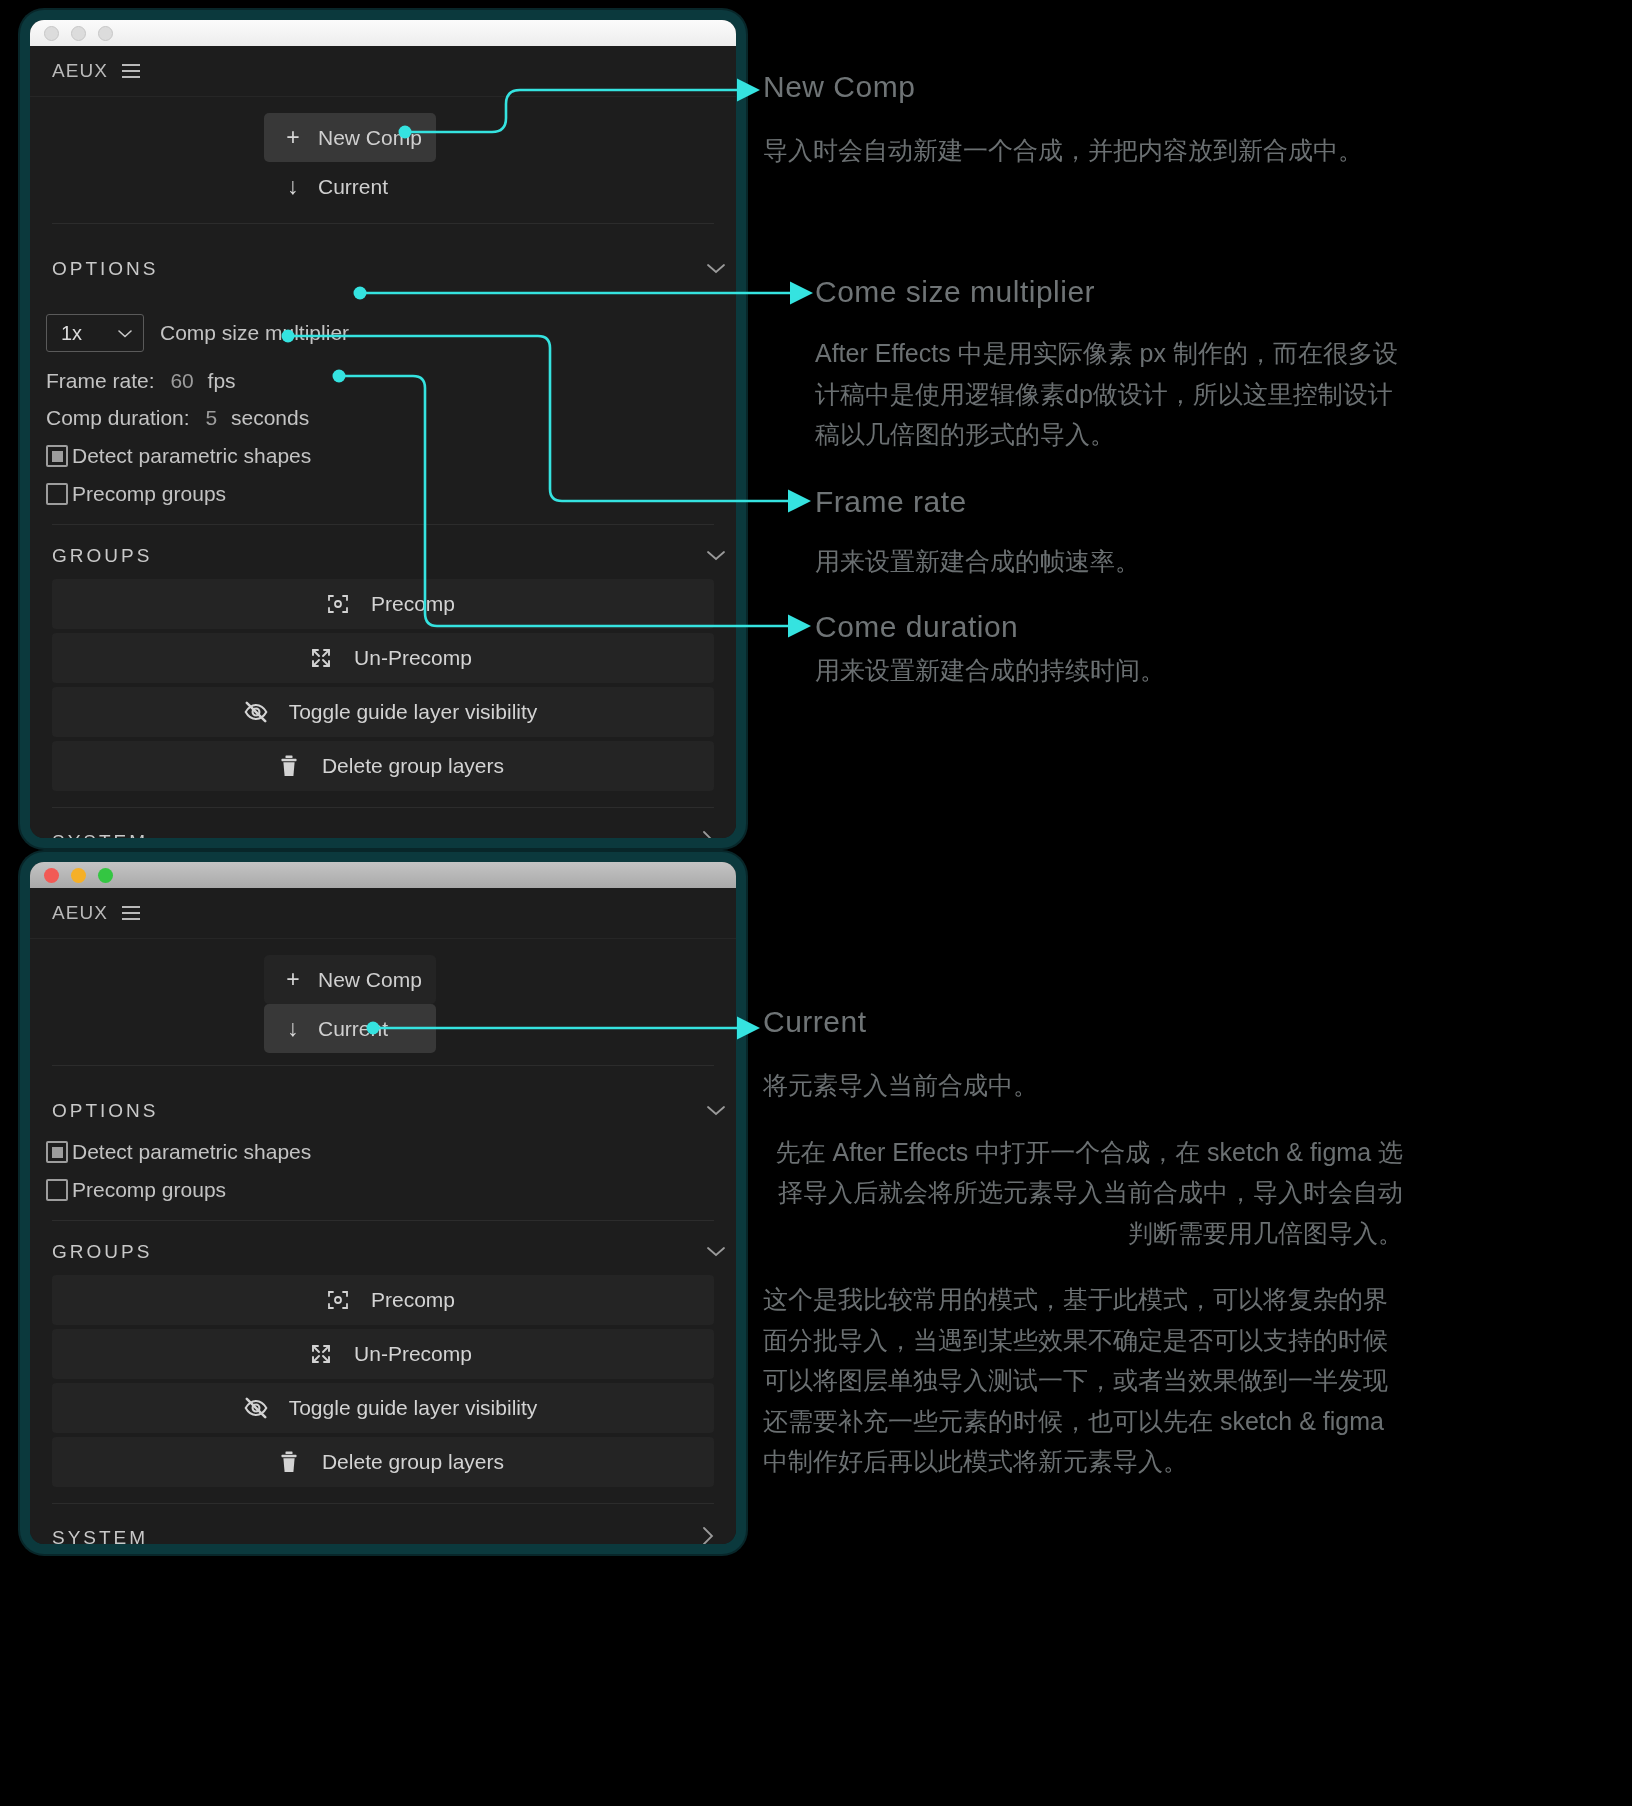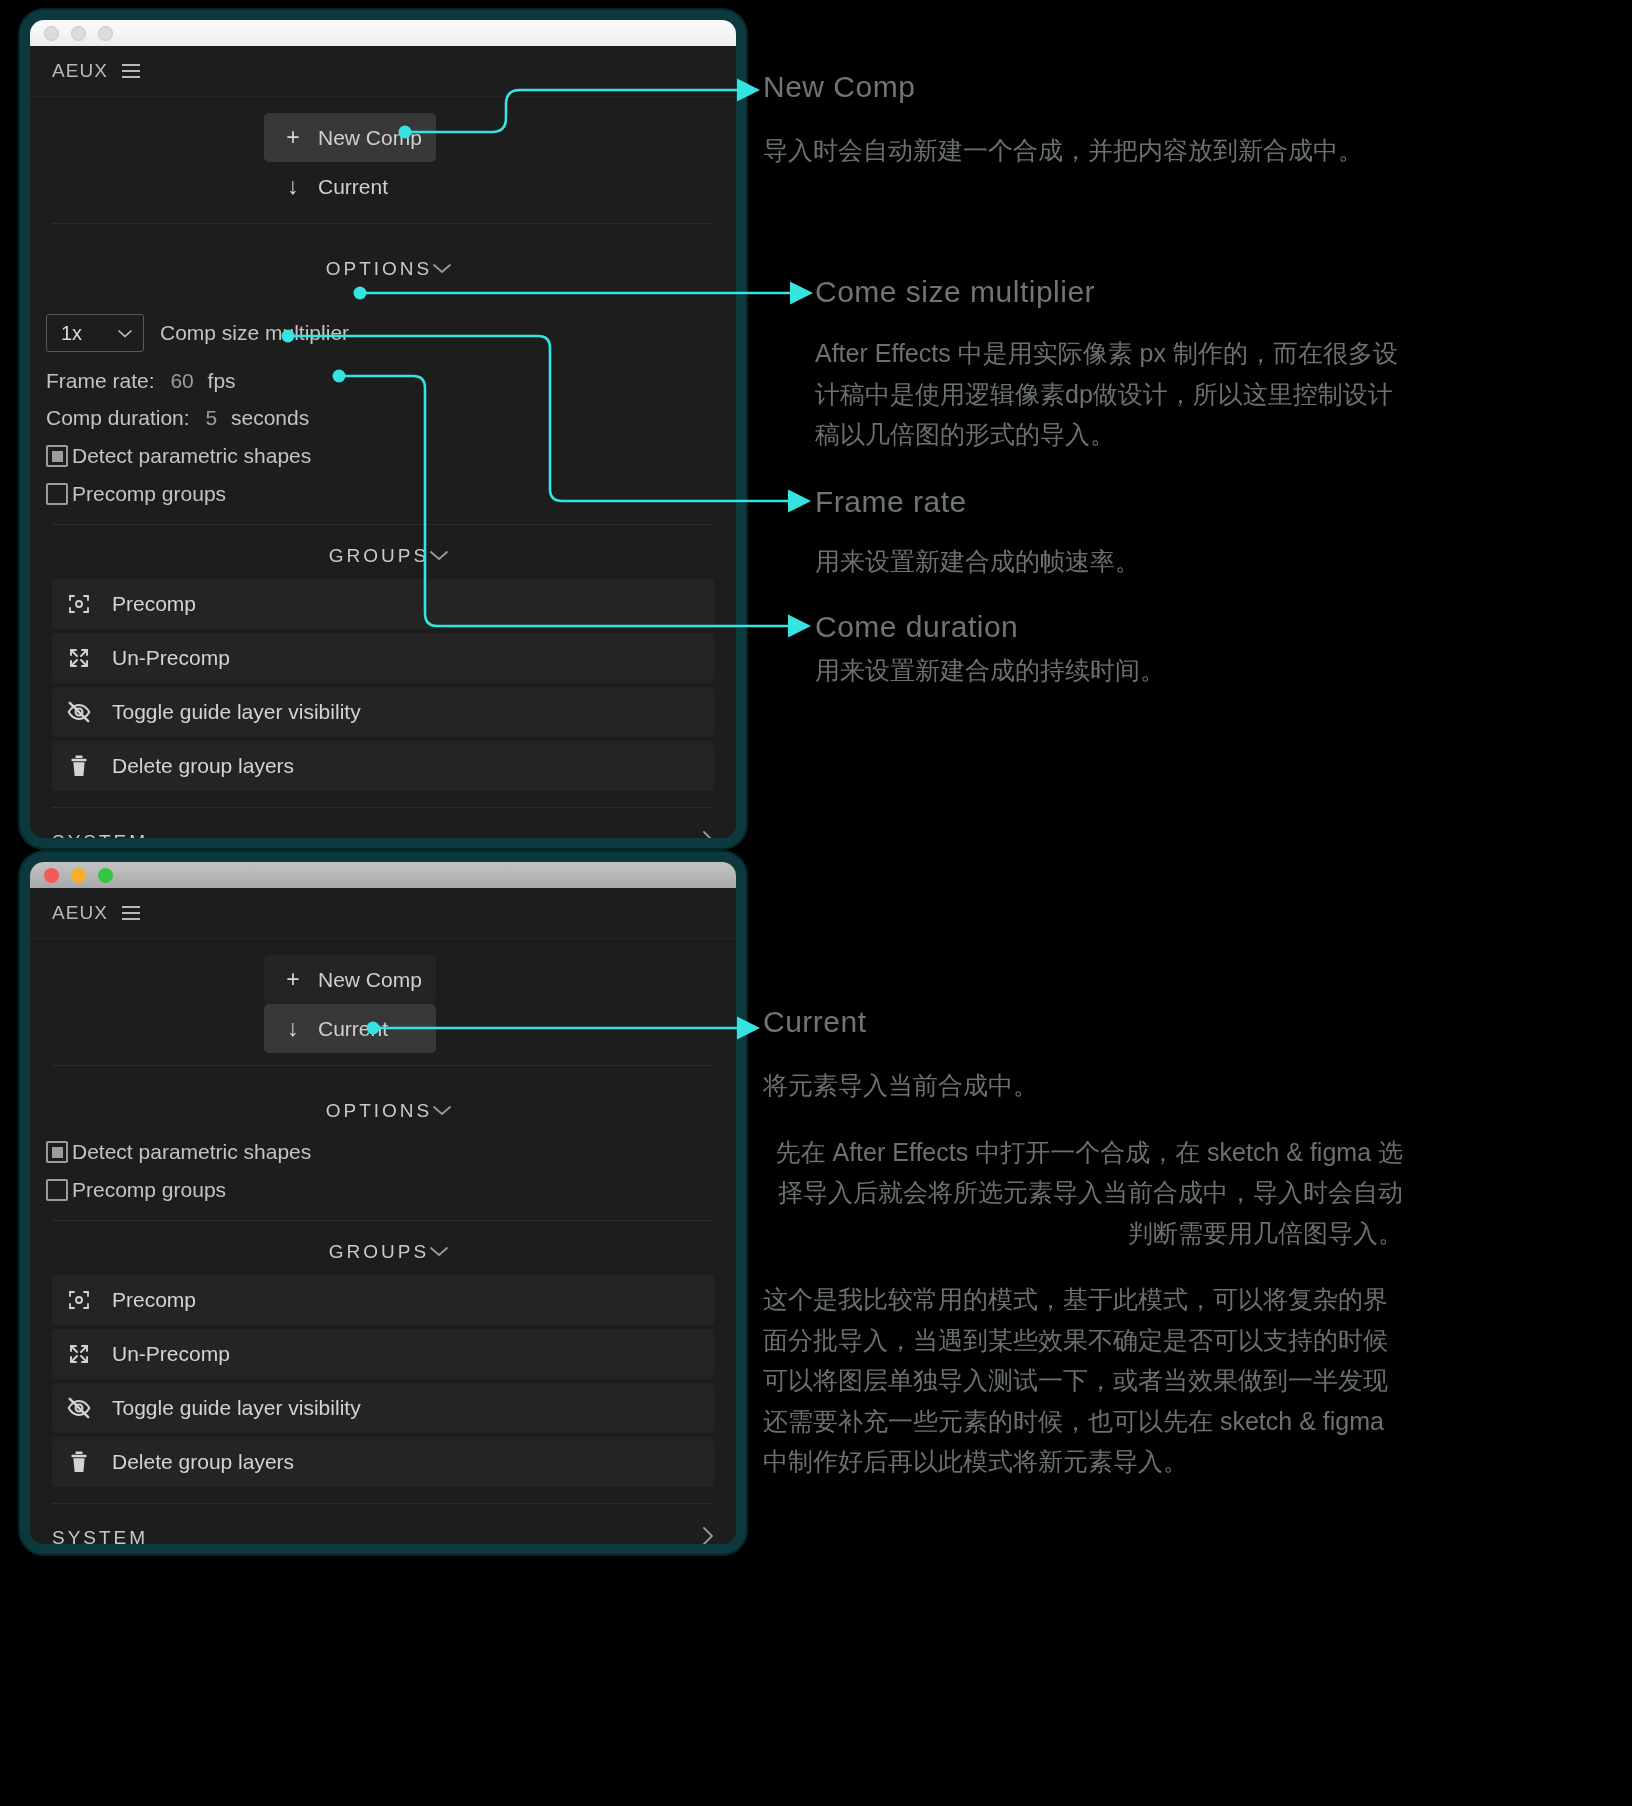--- a/index.html
+++ b/index.html
@@ -50,21 +50,21 @@
     font-size: 21px; color: #cfcfcf;
     border-radius: 5px;
   }
   .modebtn.sel { background: #383838; }
   .modebtn.dim { background: #242424; }
   .mglyph { font-size: 23px; color: #d8d8d8; width: 18px; text-align: center; }
   .modes-divider { height: 1px; background: #2c2c2c; margin: 12px 22px 0 22px; }
 
   
   .sechead {
-    display: flex; align-items: center; justify-content: center;
+    display: flex; align-items: center; justify-content: space-between;
     padding: 20px 10px 18px 22px;
   }
   .sechead .t { color: #c9c9c9; font-size: 19px; letter-spacing: 3px; }
   .chev { color: #9a9a9a; font-size: 17px; line-height: 1; }
   .hr { height: 1px; background: #2c2c2c; margin: 0 22px; }
 
   
   .optbody { padding: 0 16px; }
   .selectrow { display: flex; align-items: center; gap: 16px; padding: 16px 0 4px 0; }
   .selbox {
@@ -82,21 +82,21 @@
   .checkrow { display: flex; align-items: center; gap: 4px; padding: 14px 0 0 0; }
   .cbox { width: 22px; height: 22px; border: 2px solid #9d9d9d; border-radius: 2px;
           display: flex; align-items: center; justify-content: center; }
   .cbox i { display: block; width: 11px; height: 11px; background: #9d9d9d; }
   .checklabel { color: #c3c3c3; font-size: 21px; }
 
   
   .listrow {
     display: flex; align-items: center; gap: 20px;
     margin: 0 22px 4px 22px; padding: 12px 0 12px 14px;
-    background: #242424; border-radius: 4px;
+    background: #242424; border-radius: 4px; justify-content: center;
   }
   .listrow .lbl { color: #d3d3d3; font-size: 21px; }
   .licon { width: 26px; height: 26px; display: flex; align-items: center; justify-content: center; }
 
   .sysrow {
     display: flex; align-items: center; justify-content: space-between;
     padding: 22px 22px 0 22px;
   }
   .sysrow .t { color: #c9c9c9; font-size: 19px; letter-spacing: 3px; }
 

